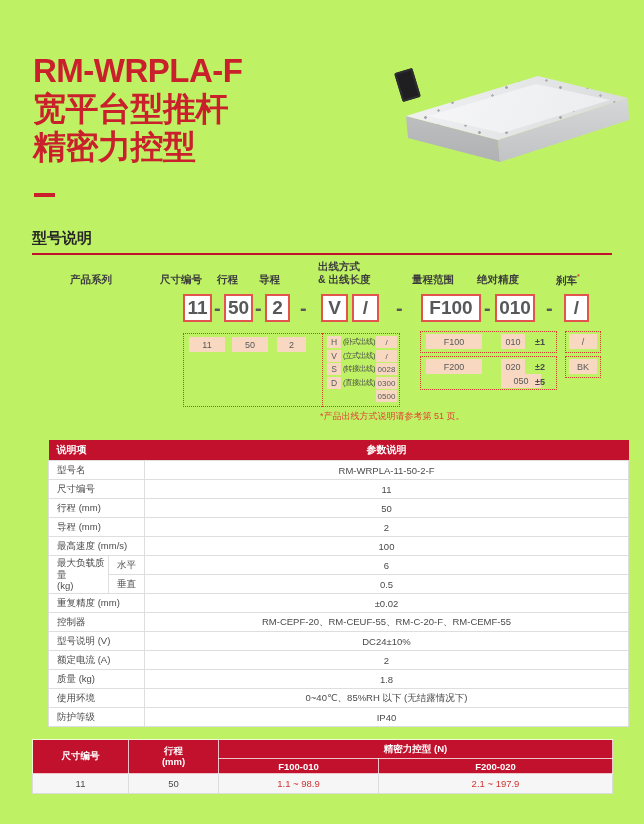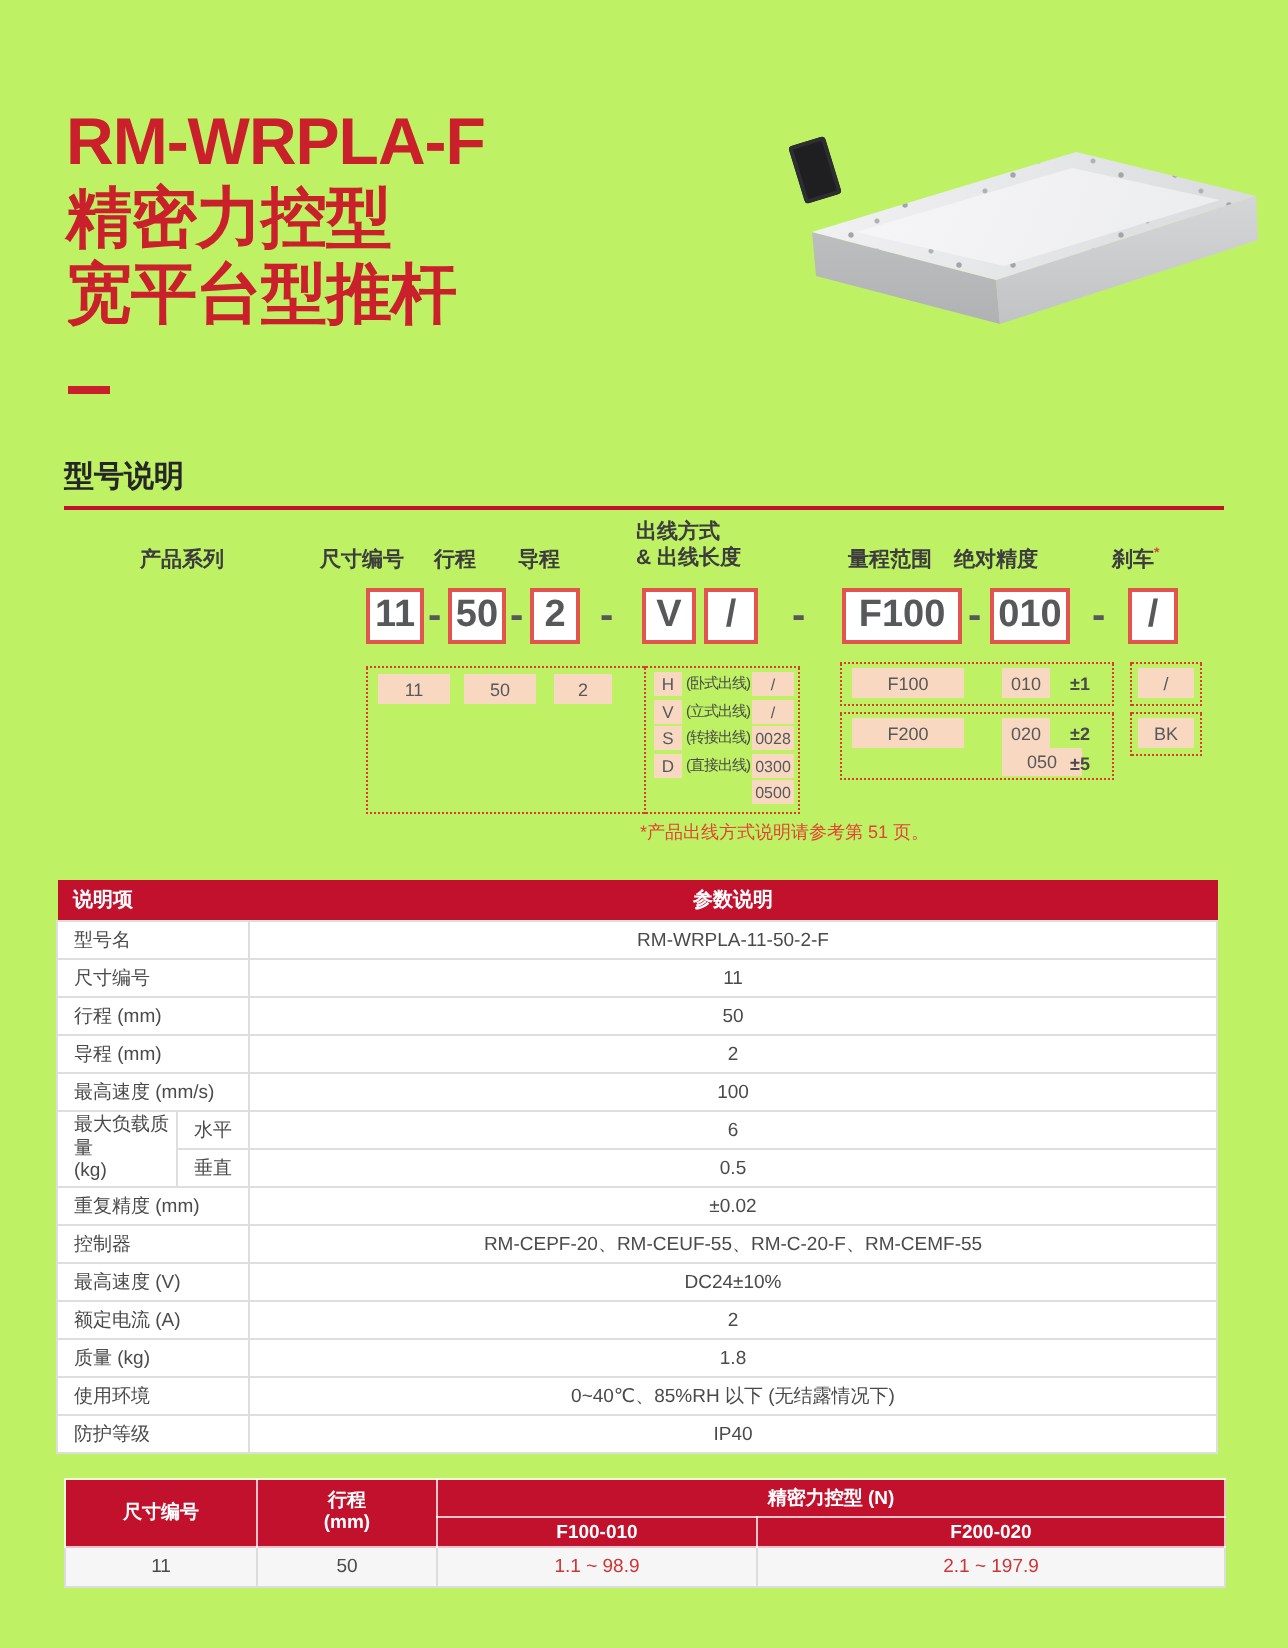--- a/index.html
+++ b/index.html
@@ -36,21 +36,21 @@
   .section-title { position:absolute; left:32px; top:229px; font-size:15px; font-weight:bold; color:#262626; }
   .section-rule  { position:absolute; left:32px; top:253px; width:580px; height:2px; background:#c2112c; }
 
   
   .dlabel { position:absolute; top:273px; font-size:10.5px; font-weight:bold; color:#3d3d3d; }
   .lbl-series { left:70px;  width:110px; }
   .lbl-size   { left:160px; width:75px; }
   .lbl-stroke { left:217px; width:48px; }
   .lbl-lead   { left:259px; width:48px; }
   .lbl-wiring { left:318px; width:100px; top:260px; line-height:13px; }
-  .lbl-range  { left:424px; width:90px; }
+  .lbl-range  { left:412px; width:90px; }
   .lbl-acc    { left:477px; width:88px; }
   .lbl-brake  { left:556px; width:55px; }
   .lbl-brake sup { font-size:7px; color:#d0483a; }
 
   
   .model-prefix { position:absolute; left:32px; top:293px; font-size:26px; font-weight:bold;
                   color:#57585a; letter-spacing:-1px; white-space:nowrap; }
   .seg { position:absolute; top:294px; height:28px; border:2px solid #e4544e; box-sizing:border-box;
          background:#fff; color:#57585a; font-size:19px; font-weight:bold;
          display:flex; align-items:center; justify-content:center; }
@@ -92,21 +92,21 @@
   .o-r2acc  { left:501px; top:359px; width:24px; height:15px; }
   .o-r2acc2 { left:501px; top:374px; width:40px; height:14px; }
   .o-bnone  { left:569px; top:334px; width:28px; height:15px; }
   .o-bbk    { left:569px; top:359px; width:28px; height:15px; }
   .tol { position:absolute; width:26px; height:15px; font-size:9px; font-weight:bold; color:#4a4a4a;
          display:flex; align-items:center; justify-content:center; }
   .t1 { left:527px; top:334px; } .t2 { left:527px; top:359px; } .t3 { left:527px; top:374px; }
   .footnote { position:absolute; left:320px; top:410px; font-size:9px; color:#e34234; }
 
   
-  .spec-table { position:absolute; left:28px; top:440px; width:580px; border-collapse:collapse;
+  .spec-table { position:absolute; left:48px; top:440px; width:580px; border-collapse:collapse;
                 table-layout:fixed; font-size:9.5px; color:#4a4a4a;padding-left:18px; }
   .spec-table th { background:#c2112c; color:#fff; font-size:10px; font-weight:bold; height:20px; padding:0; }
   .spec-table th.h-item { text-align:left; padding-left:8px; }
   .spec-table td { border:1px solid #dedede; height:18px; padding:0; text-align:center; background:#fff; }
   .spec-table td.lbl { text-align:left; padding-left:8px; }
   .spec-table td.loadlbl { text-align:left; padding-left:8px; line-height:1.25; }
 
   
   .force-table { position:absolute; left:32px; top:739px; width:580px; border-collapse:collapse;
                  table-layout:fixed; font-size:9.5px; }
@@ -119,22 +119,22 @@
                     text-align:center; color:#4a4a4a; padding:0; }
   .force-table td.red { color:#cf3333;text-align:center; }
 </style>
 </head>
 <body>
 
 <div class="page">
 
   <div class="title-block">
     <div>RM-WRPLA-F</div>
+    <div>宽平台型推杆</div>
     <div>精密力控型</div>
-    <div>宽平台型推杆</div>
   </div>
   <div class="title-dash"></div>
 
   <div class="prod">
     <div class="face-left"></div>
     <div class="face-front"></div>
     <div class="face-top"></div>
     <div class="face-plate"></div>
     <div class="connector"></div>
   </div>
@@ -252,21 +252,21 @@
     </tr>
     <tr>
       <td class="lbl" colspan="2">重复精度 (mm)</td>
       <td>±0.02</td>
     </tr>
     <tr>
       <td class="lbl" colspan="2">控制器</td>
       <td>RM-CEPF-20、RM-CEUF-55、RM-C-20-F、RM-CEMF-55</td>
     </tr>
     <tr>
-      <td class="lbl" colspan="2">最高速度 (V)</td>
+      <td class="lbl" colspan="2">型号说明 (V)</td>
       <td>DC24±10%</td>
     </tr>
     <tr>
       <td class="lbl" colspan="2">额定电流 (A)</td>
       <td>2</td>
     </tr>
     <tr>
       <td class="lbl" colspan="2">质量 (kg)</td>
       <td>1.8</td>
     </tr>

